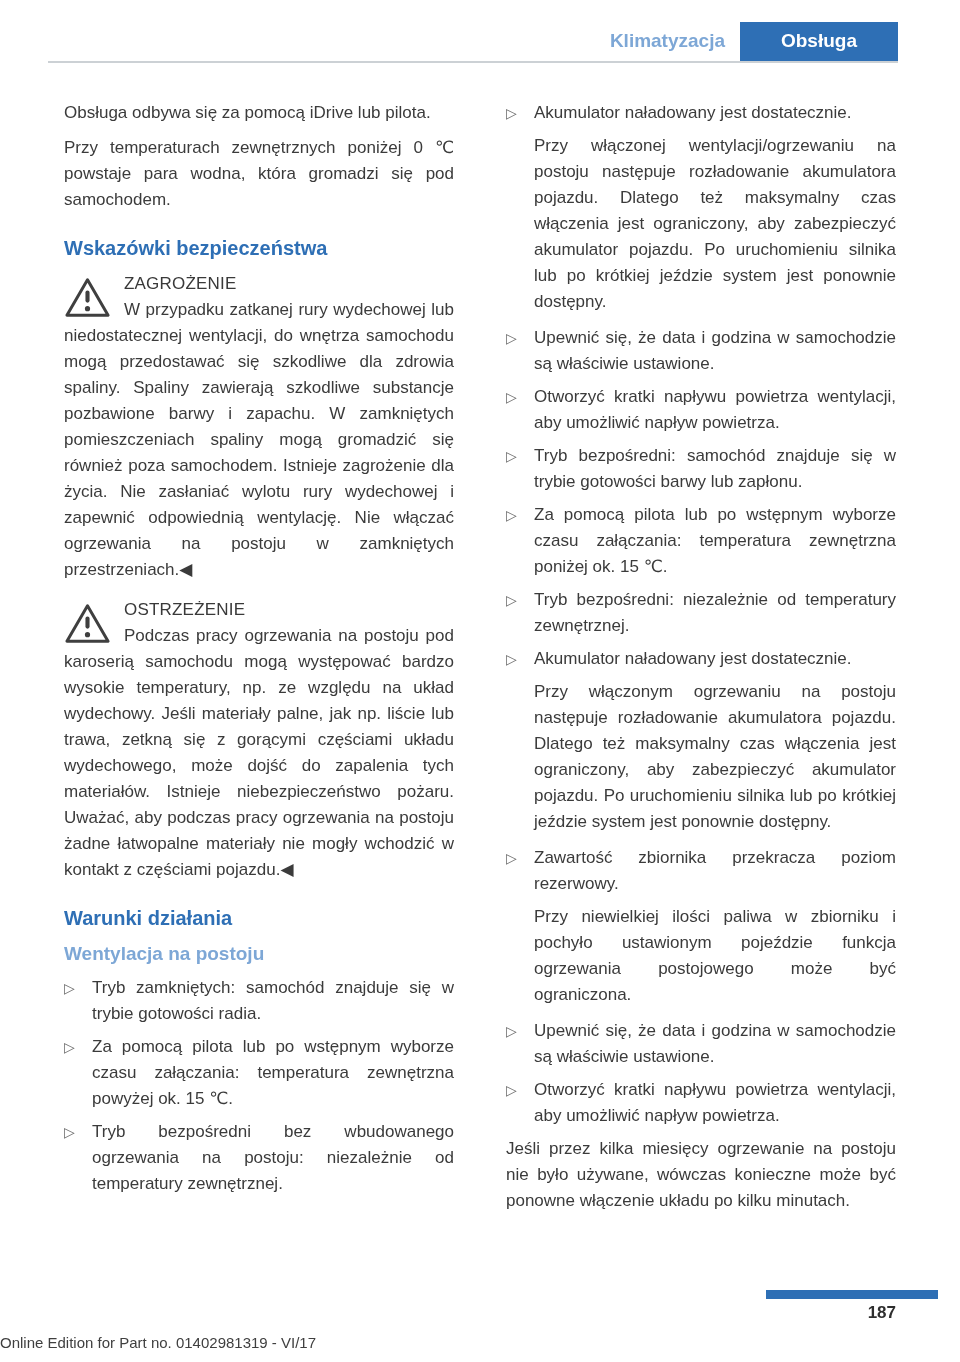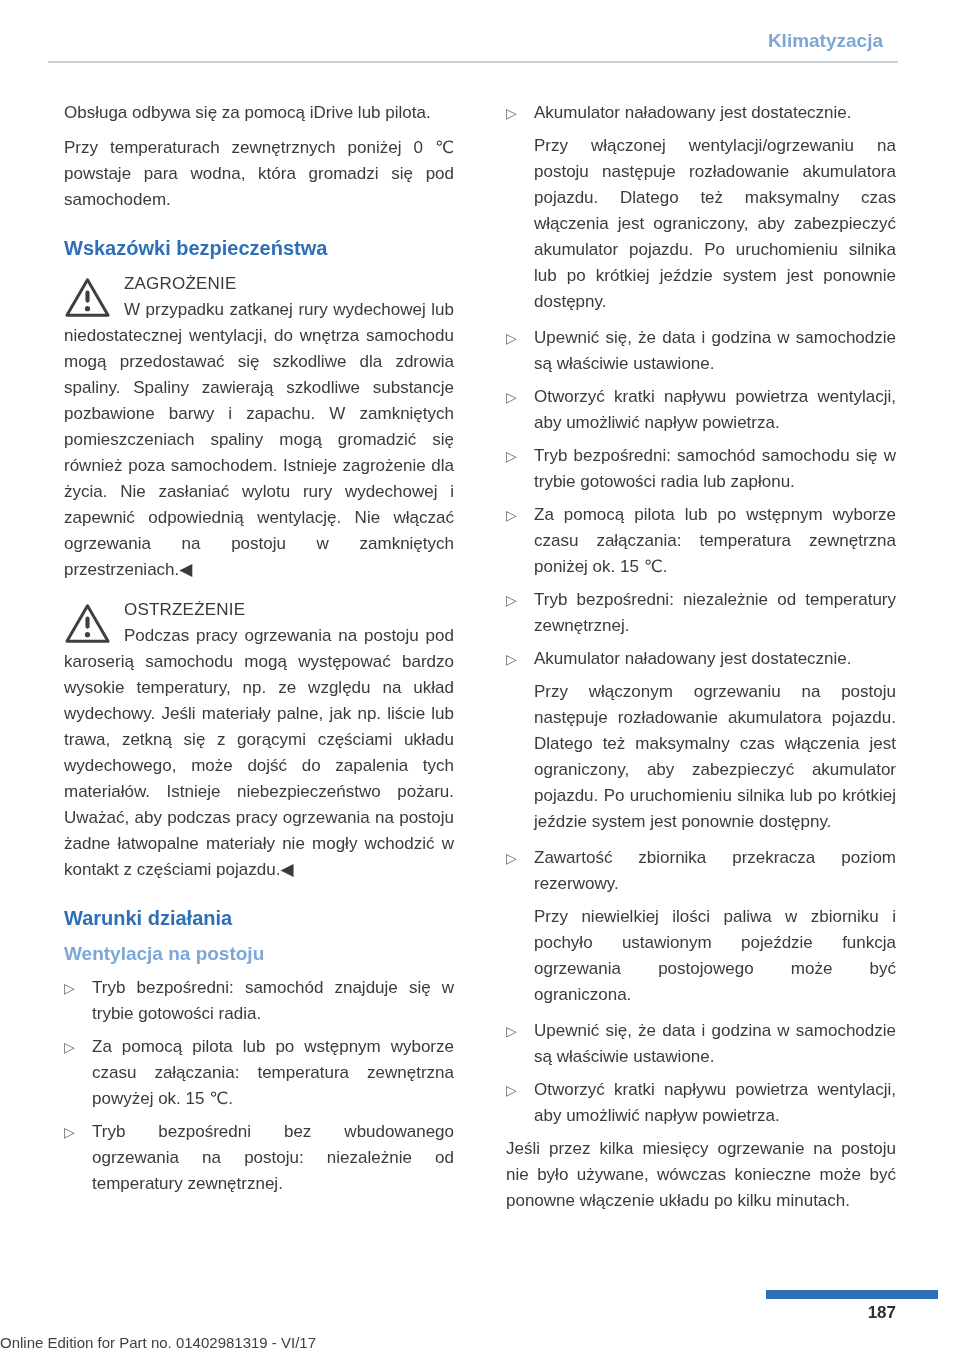--- a/index.html
+++ b/index.html
@@ -131,20 +131,21 @@
     color: var(--watermark-gray, #a5aeb4);
   }
 </style>
 </head>
 <body>
 
 <div class="page">
 
   <div class="header">
     <span class="chapter">Klimatyzacja</span>
+    <span class="tab">Obsługa</span>
   </div>
 
   <div class="columns">
 
     <section class="col">
       <p class="para">Obsługa odbywa się za pomocą iDrive lub pilota.</p>
       <p class="para">Przy temperaturach zewnętrznych poniżej 0 ℃ powstaje para wodna, która gromadzi się pod samochodem.</p>
 
       <h2 class="h-blue">Wskazówki bezpieczeństwa</h2>
 
@@ -174,21 +175,21 @@
           <span class="warn-label">OSTRZEŻENIE</span><br>
           <span>Podczas pracy ogrzewania na postoju pod karoserią samochodu mogą występować bardzo wysokie temperatury, np. ze względu na układ wydechowy. Jeśli materiały palne, jak np. liście lub trawa, zetkną się z gorącymi częściami układu wydechowego, może dojść do zapalenia tych materiałów. Istnieje niebezpieczeństwo pożaru. Uważać, aby podczas pracy ogrzewania na postoju żadne łatwopalne materiały nie mogły wchodzić w kontakt z częściami pojazdu.◀</span>
         </p>
       </div>
 
       <h2 class="h-blue">Warunki działania</h2>
       <h3 class="h-lightblue first">Wentylacja na postoju</h3>
 
       <div class="bullet">
         <span class="marker">▷</span>
-        <span class="btext">Tryb bezpośredni: samochód znajduje się w trybie gotowości radia.</span>
+        <span class="btext">Tryb zamkniętych: samochód znajduje się w trybie gotowości radia.</span>
       </div>
       <div class="bullet">
         <span class="marker">▷</span>
         <span class="btext">Za pomocą pilota lub po wstępnym wyborze czasu załączania: temperatura zewnętrzna powyżej ok. 15 ℃.</span>
       </div>
       <div class="bullet">
         <span class="marker">▷</span>
         <span class="btext">Tryb bezpośredni bez wbudowanego ogrzewania na postoju: niezależnie od temperatury zewnętrznej.</span>
       </div>
     </section>
@@ -206,21 +207,21 @@
         <span class="btext">Upewnić się, że data i godzina w samochodzie są właściwie ustawione.</span>
       </div>
       <div class="bullet">
         <span class="marker">▷</span>
         <span class="btext">Otworzyć kratki napływu powietrza wentylacji, aby umożliwić napływ powietrza.</span>
       </div>
 
 
       <div class="bullet">
         <span class="marker">▷</span>
-        <span class="btext">Tryb bezpośredni: samochód samochodu się w trybie gotowości radia lub zapłonu.</span>
+        <span class="btext">Tryb bezpośredni: samochód znajduje się w trybie gotowości barwy lub zapłonu.</span>
       </div>
       <div class="bullet">
         <span class="marker">▷</span>
         <span class="btext">Za pomocą pilota lub po wstępnym wyborze czasu załączania: temperatura zewnętrzna poniżej ok. 15 ℃.</span>
       </div>
       <div class="bullet">
         <span class="marker">▷</span>
         <span class="btext">Tryb bezpośredni: niezależnie od temperatury zewnętrznej.</span>
       </div>
 

